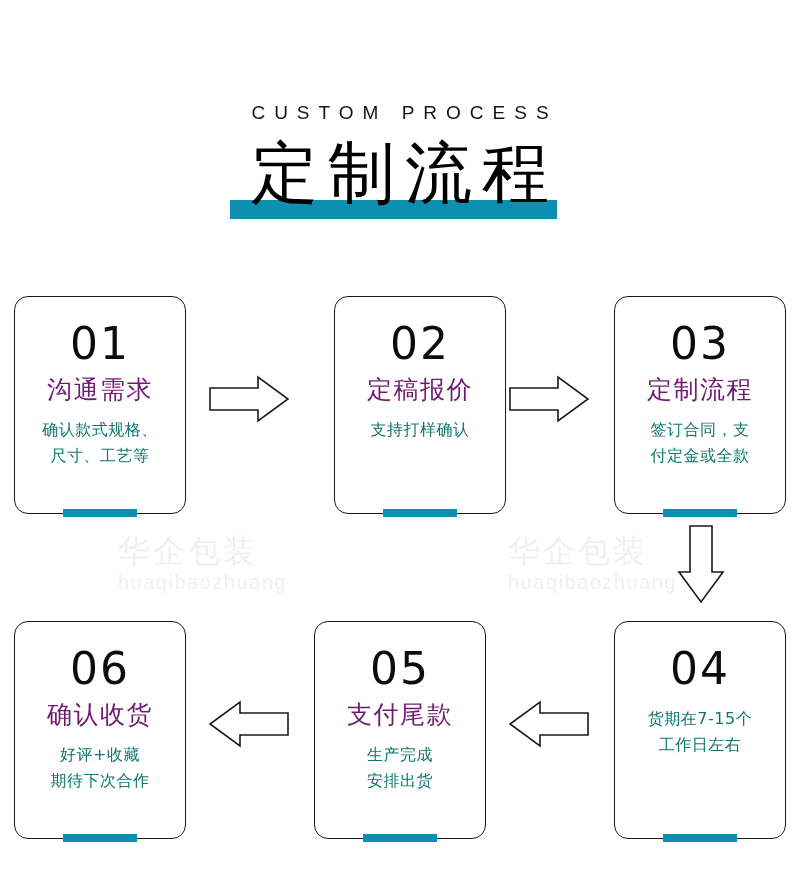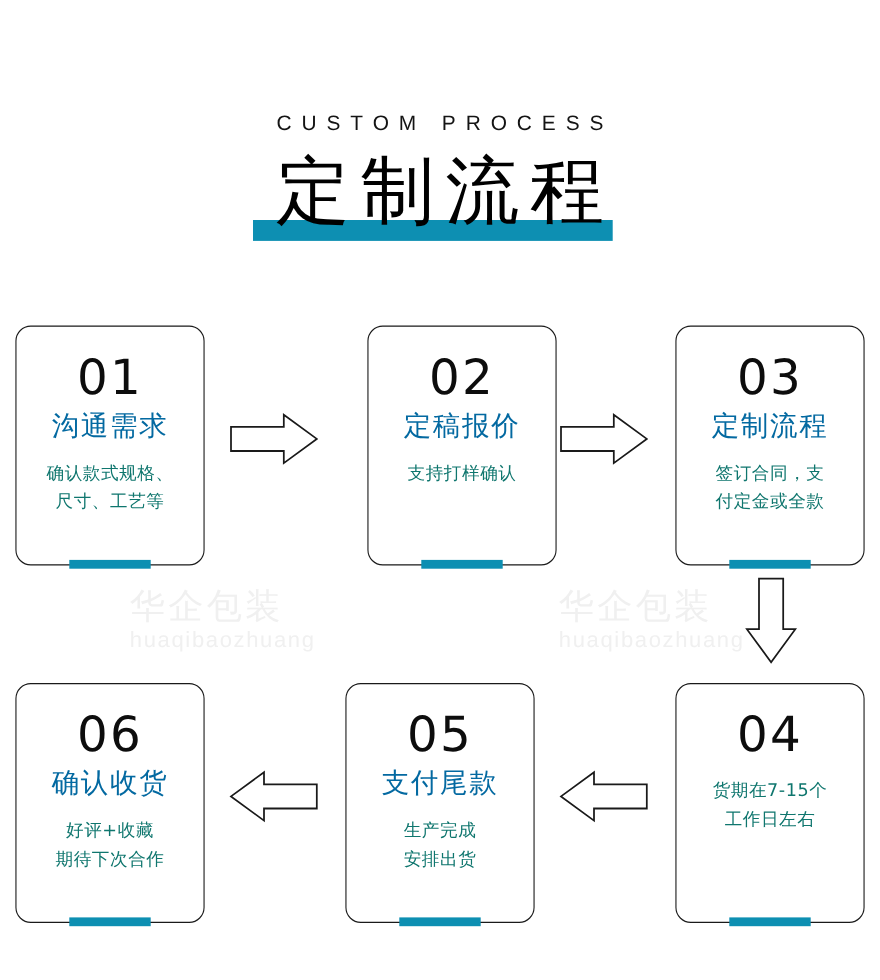--- a/index.html
+++ b/index.html
@@ -114,23 +114,23 @@
     line-height: 50px;
     color: #0d0d0d;
     margin-top: 22px;
     font-family: "DejaVu Sans", "Liberation Sans", sans-serif;
   }
   .card-title {
     font-size: 25px;
     font-weight: 400;
     letter-spacing: 1.5px;
     line-height: 32px;
-    color: #0369a1;
+    color: #701a75;
     margin-top: 4px;
-    font-family: Liberation Mono, monospace;
+    font-family: Liberation Sans, sans-serif;
     white-space: nowrap;
   }
   .card-desc {
     margin-top: 12px;
     font-size: 16px;
     line-height: 26px;
     letter-spacing: 0.5px;
     color: #0f766e;
     text-align: center;
     font-family: "DejaVu Sans", "Liberation Sans", sans-serif;

